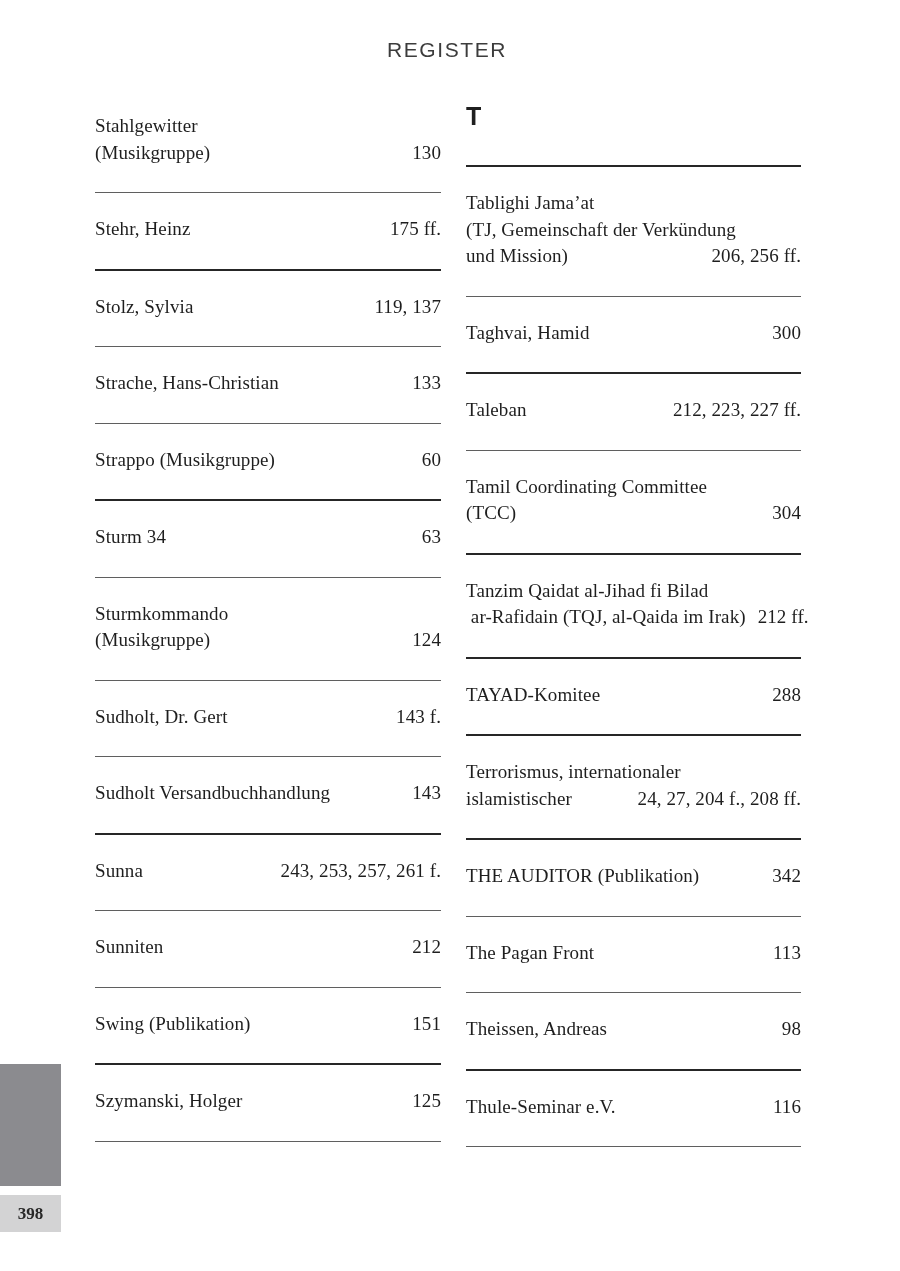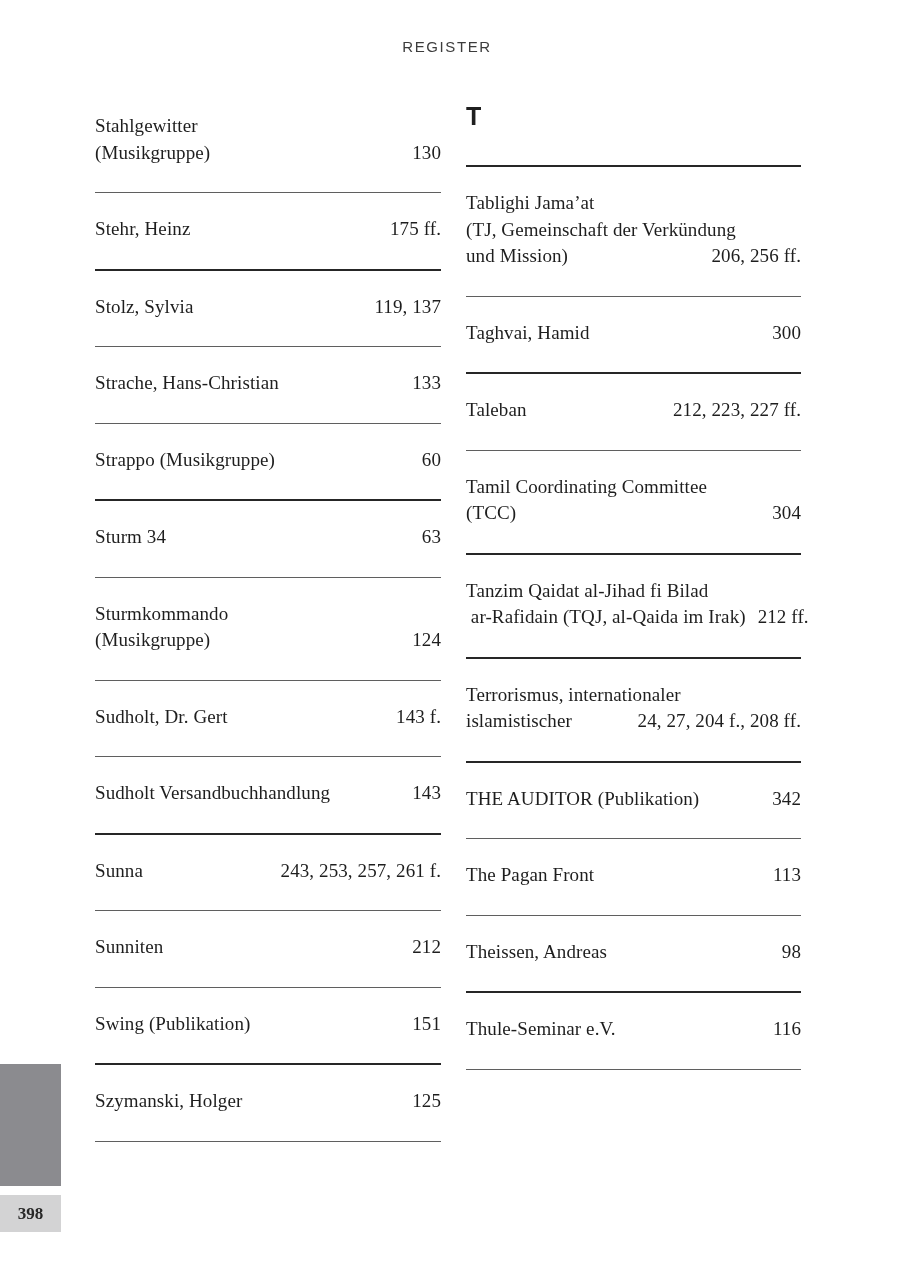--- a/index.html
+++ b/index.html
@@ -17,21 +17,21 @@
     margin:0 auto;
     overflow:hidden;
     font-family:"Liberation Serif","DejaVu Serif",serif;
     color:var(--text);
   }
   .page-header{
     position:absolute;
     top:38px;left:0;right:6px;
     text-align:center;
     font-family:"Liberation Sans","DejaVu Sans",sans-serif;
-    font-size:15px;
+    font-size:21px;
     letter-spacing:1.6px;
     color:#3c3c3c;
   }
   .col{
     position:absolute;
     top:90px;
   }
   .col-left{left:95px;width:346px;}
   .col-right{left:466px;width:335px;}
   .section-head{
@@ -204,20 +204,26 @@
         </div>
       </div>
       <div class="entry rule-thick">
         <div class="term-line">Tanzim Qaidat al-Jihad fi Bilad</div>
         <div class="entry-row">
           <span class="term"> ar-Rafidain (TQJ, al-Qaida im Irak)</span>
           <span class="pages">212 ff.</span>
         </div>
       </div>
       <div class="entry rule-thick">
+        <div class="entry-row">
+          <span class="term">TAYAD-Komitee</span>
+          <span class="pages">288</span>
+        </div>
+      </div>
+      <div class="entry rule-thick">
         <div class="term-line">Terrorismus, internationaler</div>
         <div class="entry-row">
           <span class="term">islamistischer</span>
           <span class="pages">24, 27, 204 f., 208 ff.</span>
         </div>
       </div>
       <div class="entry">
         <div class="entry-row">
           <span class="term">THE AUDITOR (Publikation)</span>
           <span class="pages">342</span>

